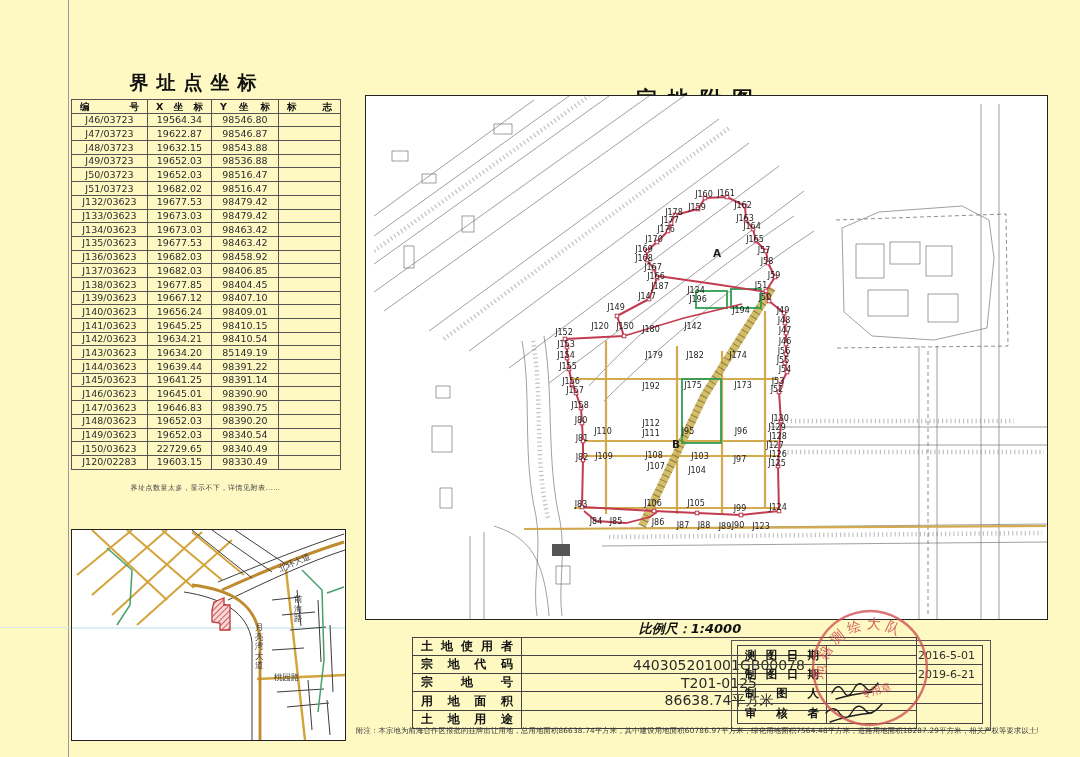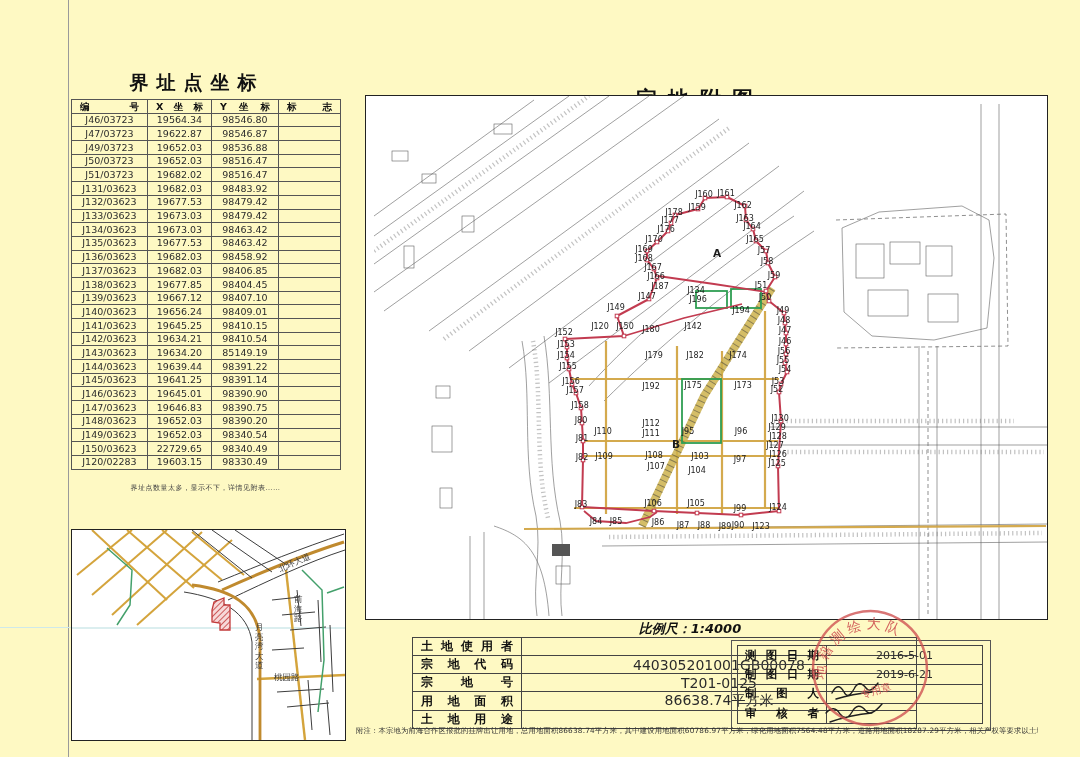--- a/index.html
+++ b/index.html
@@ -51,21 +51,21 @@
 
   
   .land-table{position:absolute;left:412px;top:637px;width:505px;border-collapse:collapse;border:1.4px solid #333;}
   .land-table td{border:0.9px solid #444;height:16.6px;font-size:12px;padding:0 8px;}
   .land-table td.k{width:92px;font-weight:700;text-align:justify;text-align-last:justify;color:#111;}
   .land-table td.v{text-align:center;font-size:14px;color:#2b2b2b;}
   .survey-box{position:absolute;left:731px;top:640px;width:258px;height:89px;border:1px solid #555;background:transparent;}
   .survey-table{position:absolute;left:5px;top:4px;width:246px;border-collapse:collapse;border:1.3px solid #333;}
   .survey-table td{border:0.9px solid #444;height:18.4px;font-size:11.5px;padding:0 7px;}
   .survey-table td.k{width:74px;font-weight:700;text-align:justify;text-align-last:justify;color:#111;}
-  .survey-table td.v{text-align:center;font-size:11px;color:#2b2b2b;}
+  .survey-table td.v{text-align:right;font-size:11px;color:#2b2b2b;}
   .signatures{position:absolute;left:0;top:0;width:256px;height:86px;pointer-events:none;}
   .signatures path{stroke:#1f1f1f;stroke-width:1.4;fill:none;stroke-linecap:round;}
 
   .seal{position:absolute;left:806px;top:604px;width:128px;height:128px;pointer-events:none;}
   .seal .ring{fill:none;stroke:#cf5252;stroke-width:2.4;opacity:0.8;}
   .seal text{fill:#cf5252;opacity:0.9;font-family:"DejaVu Sans",sans-serif;}
   .seal .arc{font-size:13.5px;letter-spacing:4px;}
   .seal .inner{font-size:10px;text-anchor:middle;}
 
   .footnote{position:absolute;left:356px;top:726px;width:682px;font-size:7.3px;color:#333;
@@ -101,41 +101,41 @@
           <td>98546.80</td>
           <td></td>
         </tr>
         <tr>
           <td>J47/03723</td>
           <td>19622.87</td>
           <td>98546.87</td>
           <td></td>
         </tr>
         <tr>
+          <td>J48/03723</td>
+          <td>19632.15</td>
+          <td>98543.88</td>
+          <td></td>
+        </tr>
+        <tr>
           <td>J49/03723</td>
           <td>19652.03</td>
           <td>98536.88</td>
           <td></td>
         </tr>
         <tr>
           <td>J50/03723</td>
           <td>19652.03</td>
           <td>98516.47</td>
           <td></td>
         </tr>
         <tr>
           <td>J51/03723</td>
           <td>19682.02</td>
           <td>98516.47</td>
-          <td></td>
-        </tr>
-        <tr>
-          <td>J131/03623</td>
-          <td>19682.03</td>
-          <td>98483.92</td>
           <td></td>
         </tr>
         <tr>
           <td>J132/03623</td>
           <td>19677.53</td>
           <td>98479.42</td>
           <td></td>
         </tr>
         <tr>
           <td>J133/03623</td>

